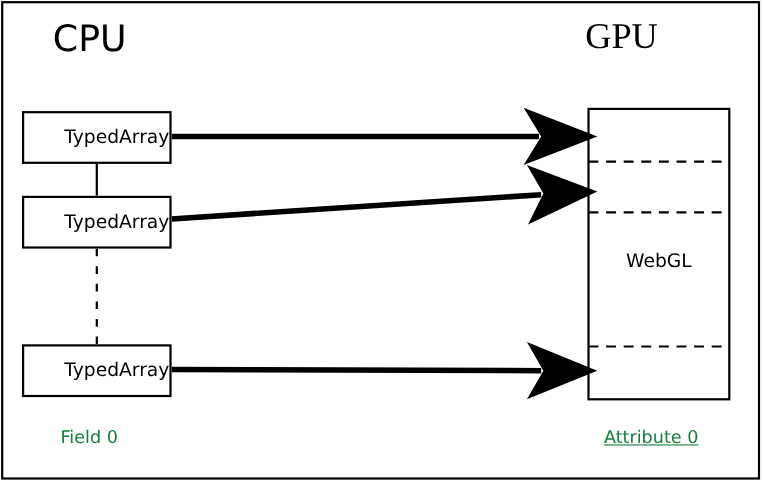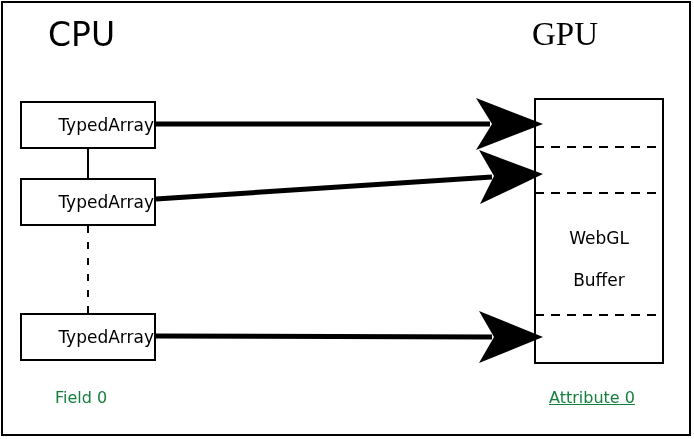--- a/index.html
+++ b/index.html
@@ -142,18 +142,17 @@
     <span class="ta-box-label">TypedArray</span>
   </div>
   <div class="ta-box" id="ta-box-1">
     <span class="ta-box-label">TypedArray</span>
   </div>
   <div class="ta-box" id="ta-box-2">
     <span class="ta-box-label">TypedArray</span>
   </div>
 
   <div class="buffer-text" id="buffer-text-0">WebGL</div>
-  <div class="buffer-text" id="buffer-text-1">Buffer</div>
 
   <div class="caption" id="caption-field">Field 0</div>
   <div class="caption" id="caption-attribute">Attribute 0</div>
 
 </div>
 
 </body></html>

